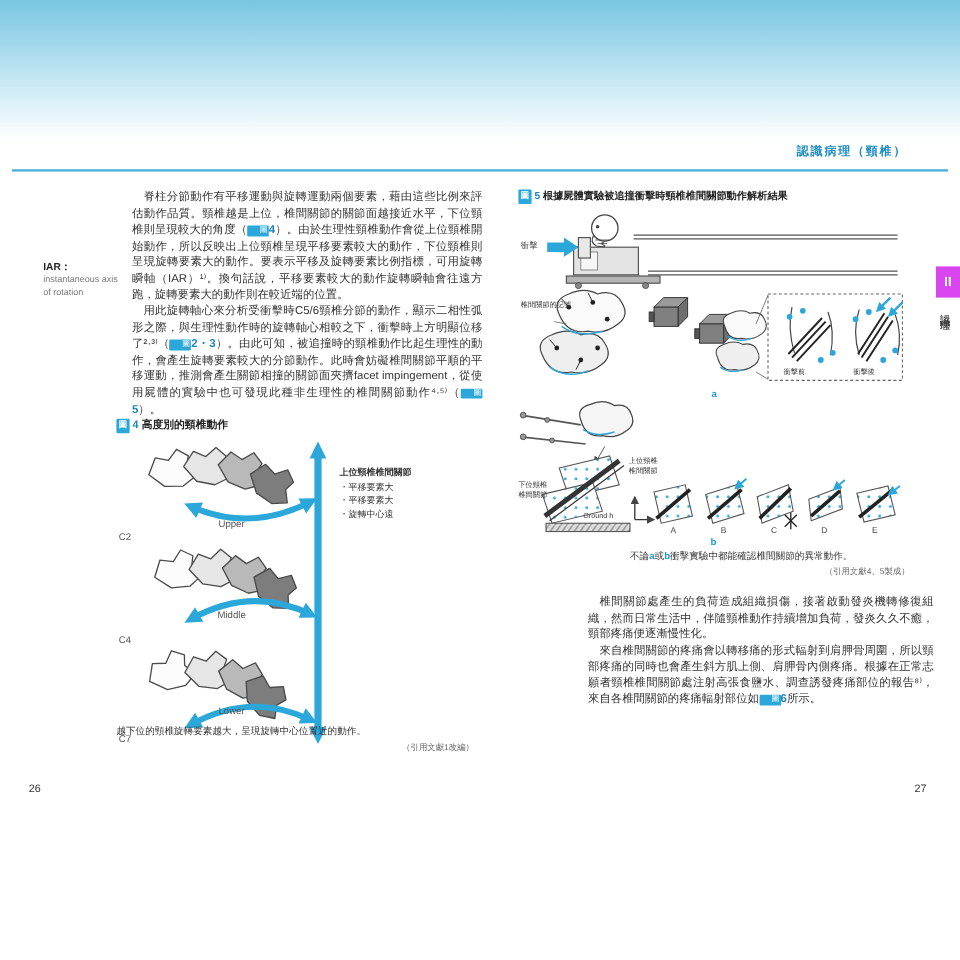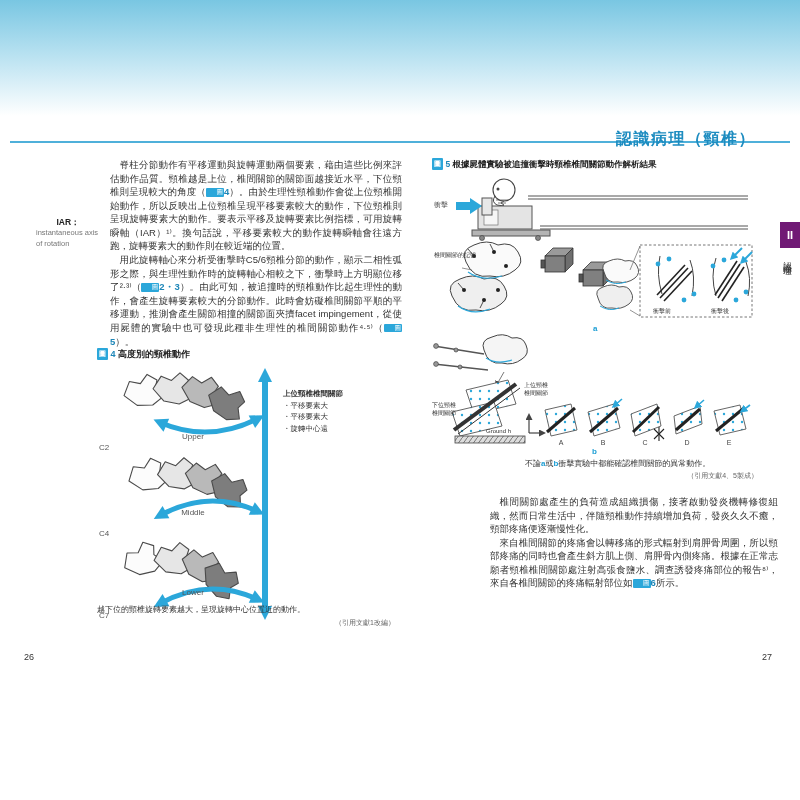--- a/index.html
+++ b/index.html
@@ -2,27 +2,27 @@
 <html><head>
 <meta charset="utf-8">
 <style>
   html,body{margin:0;padding:0;background:#fff;width:800px;height:800px;overflow:hidden;
     font-family:"Liberation Sans","DejaVu Sans",sans-serif;}
   #stage{position:relative;width:800px;height:800px;background:#fff;}
   .abs{position:absolute;}
   .top-band{left:0;top:0;width:800px;height:116px;
     background:linear-gradient(180deg,#79c6e2 0%,#b5e0f0 45%,#ffffff 100%);}
   .header-rule{left:10px;top:141px;width:780px;height:2px;background:#4fb0da;}
-  .header-title{top:129px;right:44px;font-size:16px;font-weight:bold;color:#1d8cc0;letter-spacing:1.5px;}
-  .tab-box{left:780px;top:222px;width:20px;height:26px;background:#701a75;color:#fff;
+  .header-title{top:119px;right:44px;font-size:10px;font-weight:bold;color:#1d8cc0;letter-spacing:1.5px;}
+  .tab-box{left:780px;top:222px;width:20px;height:26px;background:#d946ef;color:#fff;
     font-weight:bold;font-size:11px;text-align:center;line-height:26px;}
   .tab-label{left:782px;top:254px;writing-mode:vertical-rl;text-orientation:upright;
     font-size:8.5px;color:#333;letter-spacing:2px;}
   .margin-note{left:36px;top:216px;width:64px;font-size:7.5px;color:#777;line-height:1.45;}
-  .margin-note .term{font-size:8.5px;font-weight:bold;color:#222;text-align:center;}
+  .margin-note .term{font-size:8.5px;font-weight:bold;color:#222;}
   .textcol{color:#333;font-size:9.5px;line-height:1.43;text-align:justify;}
   .textcol p{margin:0;text-indent:1em;}
   .figbox{display:inline-block;background:#2ba7da;color:#fff;font-size:6.5px;line-height:8.5px;
     padding:0 1px;border-radius:1px;vertical-align:1px;}
   .fignum{font-weight:bold;color:#1d86b8;}
   .figtitle{font-size:9px;font-weight:bold;color:#222;}
   .figtitle .figbox{font-size:7px;line-height:10px;padding:1px 2px;}
   .small-label{font-size:7.5px;color:#444;}
   .note-block{font-size:7.5px;color:#333;line-height:1.55;}
   .note-block .nt{font-weight:bold;}

